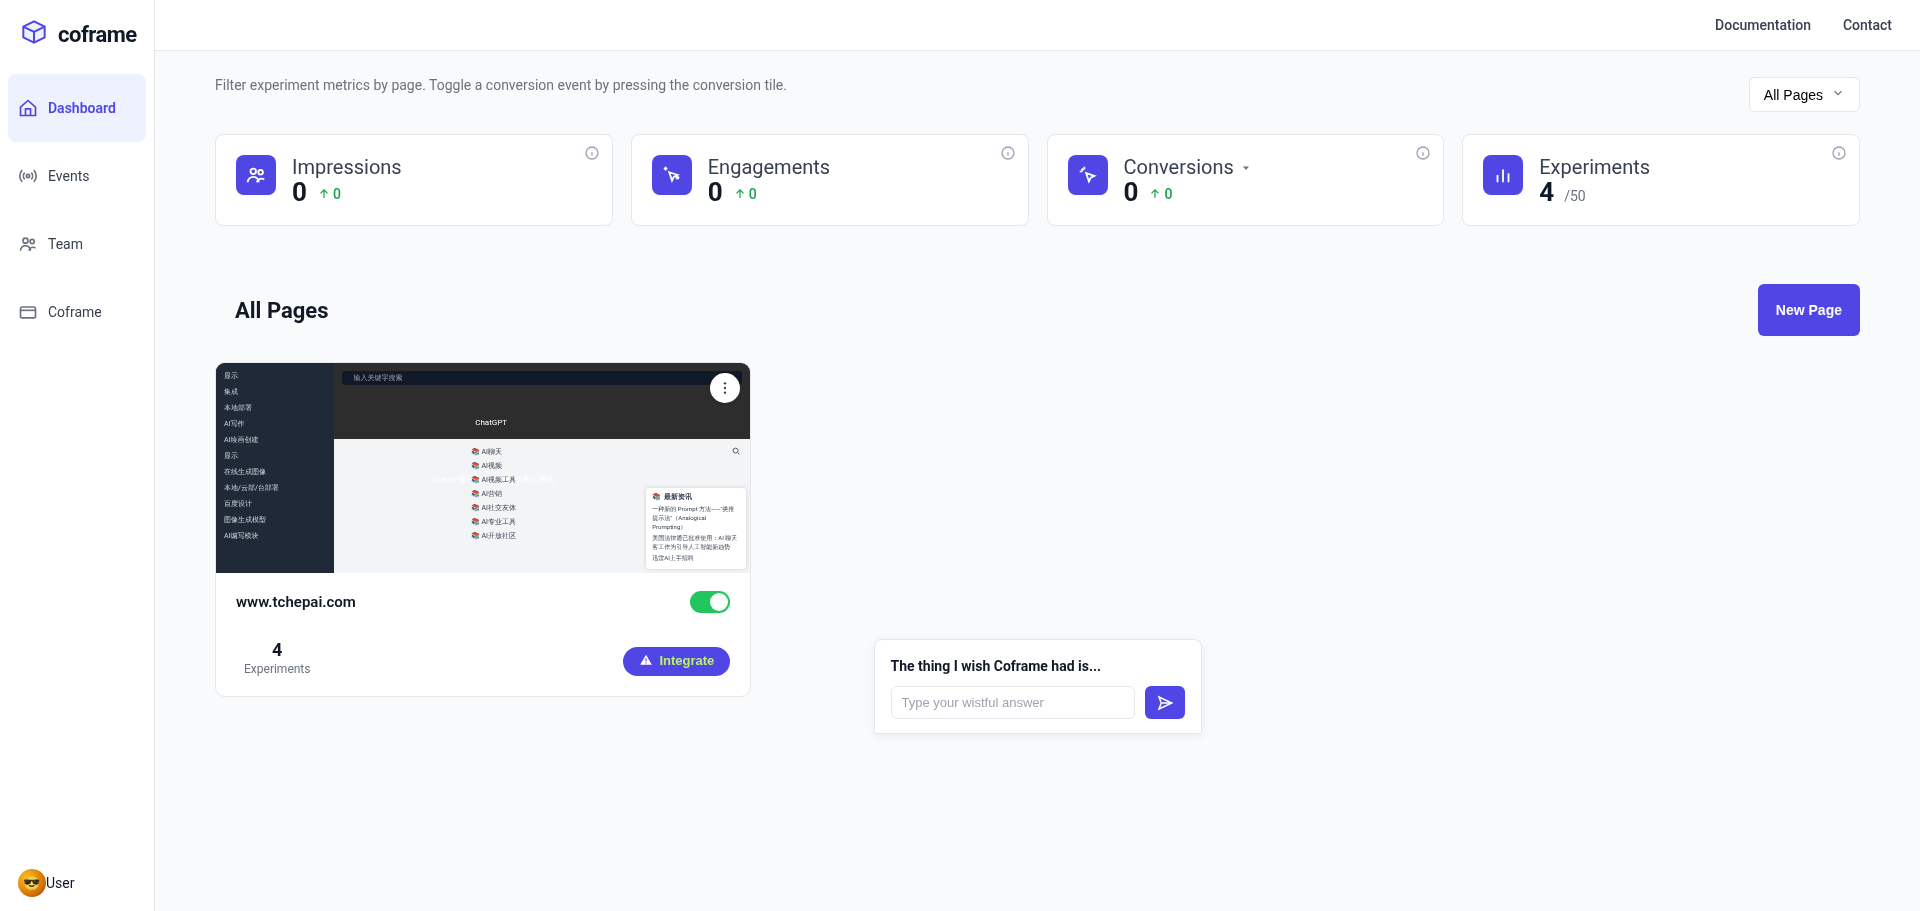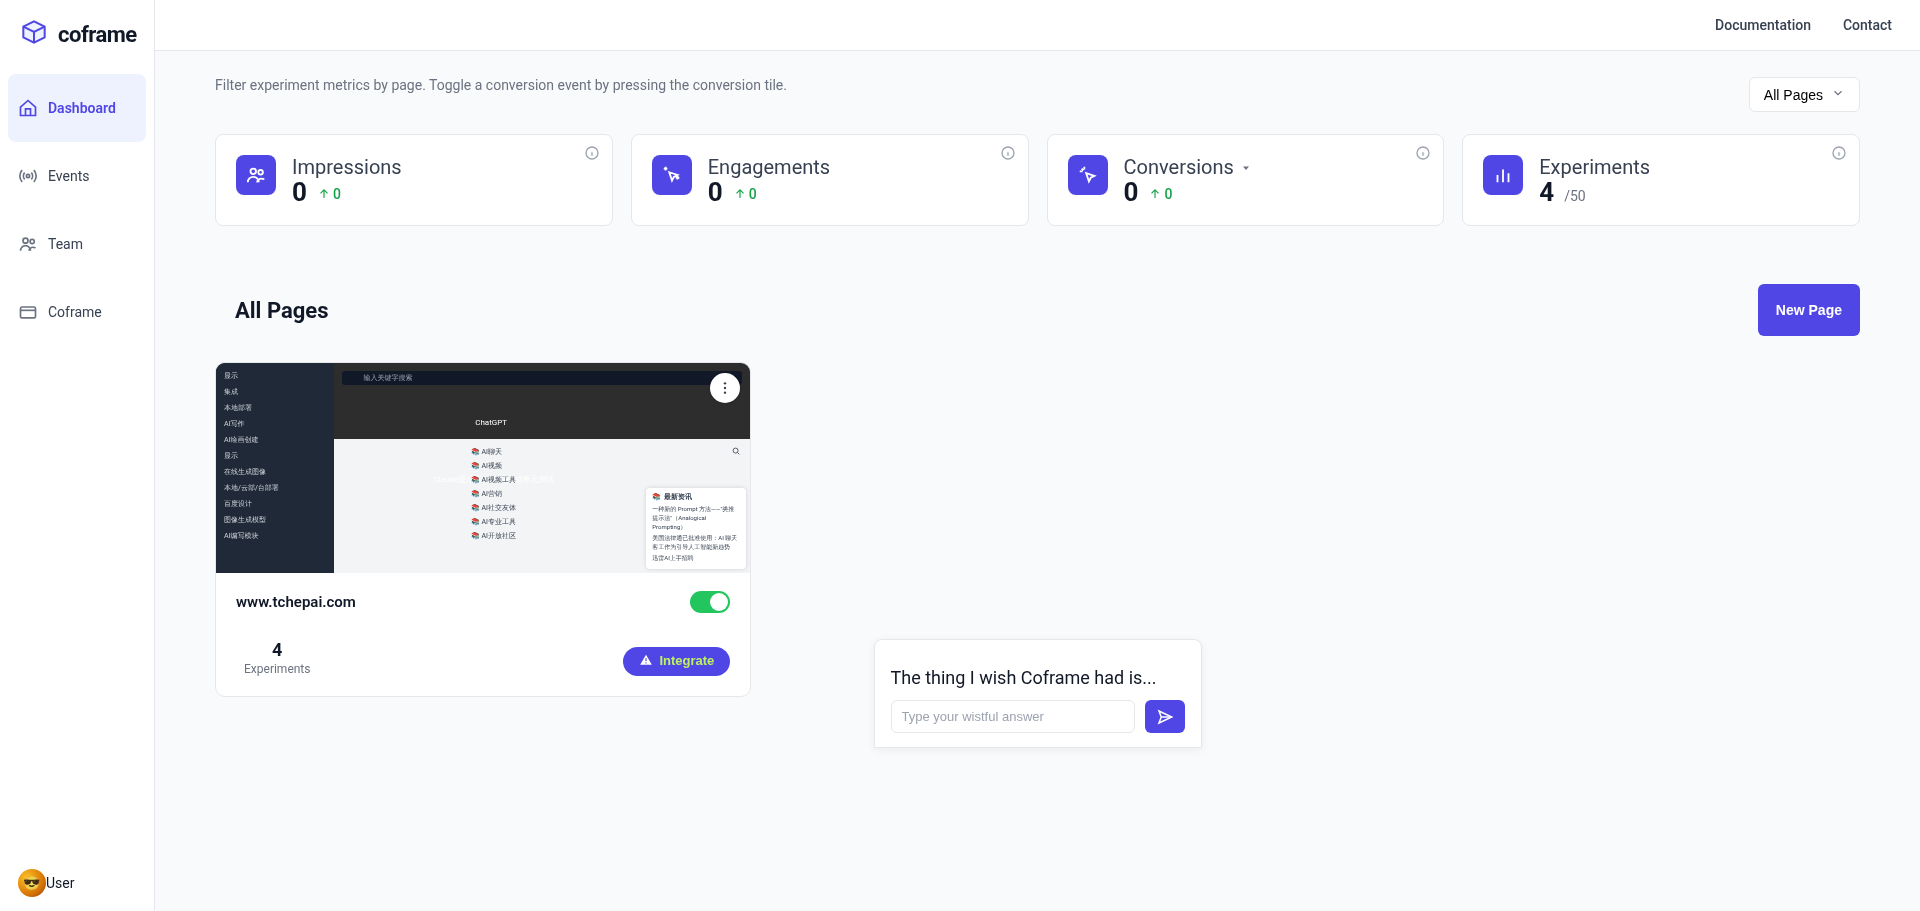--- a/index.html
+++ b/index.html
@@ -146,21 +146,21 @@
   }
   .thumb-side {
     width:22%; background:#1f2937; color:#d1d5db; font-size:7px;
     display:flex; flex-direction:column; gap:6px; padding:8px 8px;
   }
   .thumb-side span { white-space:nowrap; }
   .thumb-main { flex:1; position:relative; }
   .thumb-search {
     position:absolute; top:8px; left:8px; right:8px; height:14px;
     background:#111827; border-radius:3px; display:flex; align-items:center;
-    color:#9ca3af; font-size:7px; padding:0 22px;
+    color:#9ca3af; font-size:7px; padding:0 12px;
   }
   .thumb-cap {
     position:absolute; left:24%; bottom:42%;
     color:#fff; font-size:8px;
   }
   .thumb-cap2 { position:absolute; left:34%; top:26%; font-size:8px; color:#fff;}
   .thumb-news {
     position:absolute; right:4px; bottom:4px; width:100px;
     background:#fff; border-radius:4px; box-shadow:0 0 4px rgba(0,0,0,.15);
     font-size:6px; color:#374151; padding:4px 6px;
@@ -207,21 +207,21 @@
   
   .feedback {
     position: sticky; bottom: 0;
     width: 328px;
     margin: -58px auto 0;
     transform: translateY(0);
     background:#fff; border:1px solid var(--border); border-radius:8px 8px 0 0;
     padding:18px 16px 14px;
     box-shadow: 0 2px 10px rgba(0,0,0,.06);
   }
-  .feedback-title { font-size:18px; font-weight:400; margin:9px 0 12px; }
+  .feedback-title { font-size:14px; font-weight:700; margin:0 0 12px; }
   .feedback-row { display:flex; gap:10px; }
   .feedback-row input {
     flex:1; border:1px solid var(--border); border-radius:6px;
     padding:8px 10px; font-size:13px; color:#374151;
   }
   .feedback-row input::placeholder { color:#9ca3af; }
   .send-btn {
     width:40px; border:none; border-radius:6px;
     background:var(--indigo); display:flex; align-items:center; justify-content:center;
     cursor:pointer;

